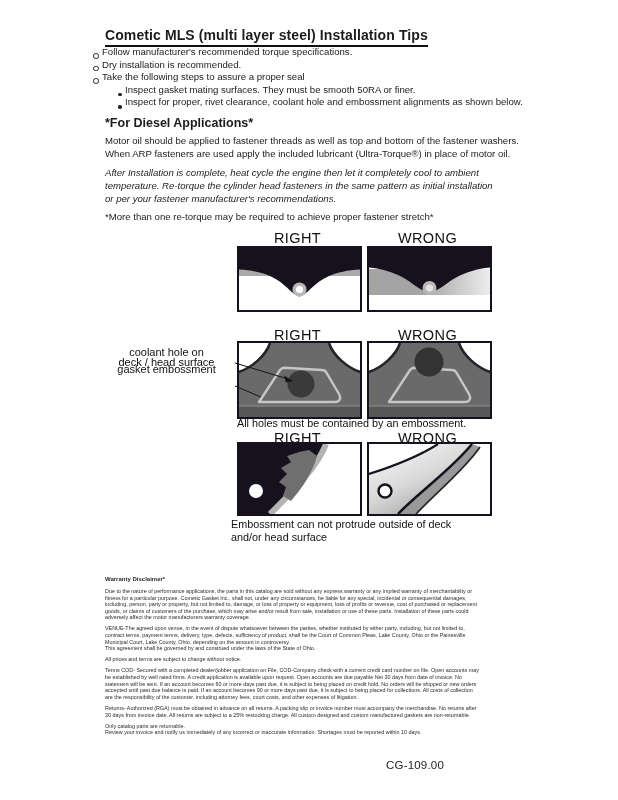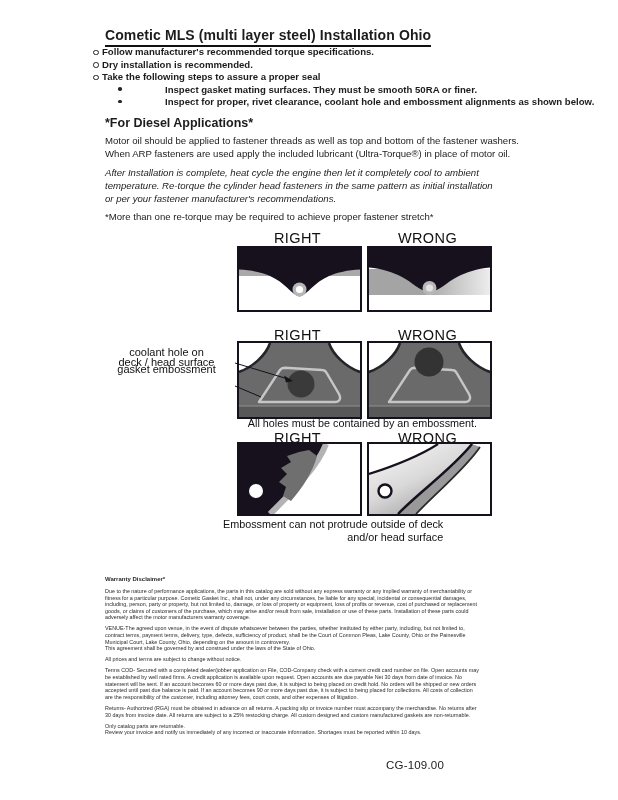--- a/index.html
+++ b/index.html
@@ -3,26 +3,26 @@
 <meta charset="utf-8">
 <style>
   html,body{margin:0;padding:0;background:#fff;}
   .page{position:relative;width:618px;height:800px;background:#ffffff;overflow:hidden;
         font-family:"Liberation Sans",sans-serif;color:#1c1c1c;}
 
   .title{position:absolute;left:105px;top:27px;font-size:14px;font-weight:bold;
          border-bottom:2px solid #111;padding-bottom:2px;letter-spacing:0.1px;}
 
   .bullets{position:absolute;left:93px;top:46px;font-size:9.6px;line-height:12.5px;}
-  .b{display:flex;align-items:flex-start;font-weight:bold;}
+  .b{display:flex;align-items:flex-end;}
   .o-marker{width:3.5px;height:3.5px;border:1px solid #222;border-radius:50%;
             margin:3.5px 3.5px 0 0;flex:none;}
   .dot-marker{width:3.5px;height:3.5px;background:#222;border-radius:50%;
             margin:3.5px 3.5px 0 0;flex:none;}
-  .b.sub{padding-left:25px;gap:40px;}
+  .b.sub{padding-left:25px;}
 
   .diesel-h{position:absolute;left:105px;top:116px;font-size:12.5px;font-weight:bold;}
   .para{position:absolute;left:105px;width:500px;font-size:9.6px;line-height:13px;
         white-space:pre-line;}
   .p1{top:134px;}
   .p2{top:166px;font-style:italic;}
   .note{top:210px;}
 
   .diagrams{position:absolute;left:0;top:230px;width:618px;height:320px;}
   .dg-label{position:absolute;width:121px;text-align:center;font-size:14.5px;
@@ -38,21 +38,21 @@
   .d-p{font-size:5.4px;line-height:6.6px;margin-bottom:4.5px;white-space:pre-line;}
 
   .footer-code{position:absolute;left:386px;top:759px;font-size:11.5px;color:#222;
                letter-spacing:0.2px;}
 </style>
 </head>
 <body>
 
 <div class="page">
 
-  <div class="title">Cometic MLS (multi layer steel) Installation Ohio</div>
+  <div class="title">Cometic MLS (multi layer steel) Installation Tips</div>
 
   <div class="bullets">
     <div class="b">
       <span class="o-marker"></span>
       <span>Follow manufacturer's recommended torque specifications.</span>
     </div>
     <div class="b">
       <span class="o-marker"></span>
       <span>Dry installation is recommended.</span>
     </div>
@@ -131,21 +131,21 @@
       <rect x="0" y="63" width="121" height="11" fill="#585858"></rect>
       <line x1="0" y1="63" x2="121" y2="63" stroke="#8f8f8f" stroke-width="1.2"></line>
       <path d="M0,0 H31 C27,12 14,24 0,29 Z" fill="#ffffff"></path>
       <path d="M121,0 H90 C94,12 107,24 121,29 Z" fill="#ffffff"></path>
       <path d="M31,0 C27,12 14,24 0,29" stroke="#23242a" stroke-width="2.6" fill="none"></path>
       <path d="M90,0 C94,12 107,24 121,29" stroke="#23242a" stroke-width="2.6" fill="none"></path>
       <path d="M20,59 L41,27 C42,25.5 43.5,24.8 45.5,24.8 L83,27 C85,27 86.6,28 87.6,29.8 L100,51 C102.5,55.5 100.5,59 96,59 Z" fill="none" stroke="#c6c6c6" stroke-width="2.4" stroke-linejoin="round"></path>
       <circle cx="60" cy="19" r="14.5" fill="#333333"></circle>
     </svg>
 
-    <div class="caption" style="left:237px;top:187px;width:251px;text-align:center;">All holes must be contained by an embossment.</div>
+    <div class="caption" style="left:237px;top:187px;width:251px;text-align:left;">All holes must be contained by an embossment.</div>
 
     <div class="dg-label" style="left:237px;top:200px;">RIGHT</div>
     <div class="dg-label" style="left:367px;top:200px;">WRONG</div>
 
     <svg class="panel" style="left:237px;top:212px;" width="121" height="70" viewBox="0 0 121 70">
       <rect width="121" height="70" fill="#ffffff"></rect>
       <path d="M0,0 H87 C78,24 53,48 31,70 L0,70 Z" fill="#17101d"></path>
       <path d="M31,70 C53,48 78,24 87,0" stroke="#b3b3b3" stroke-width="6" fill="none"></path>
       <path d="M60,8 L48,12 L52,18 L42,24 L48,30 L40,38 L47,43 L44,52 L52,57 C58,50 64,42 68,35 C72,28 76,20 78,12 L70,6 Z" fill="#6f6f6f"></path>
       <circle cx="17" cy="47" r="7" fill="#ffffff"></circle>
@@ -161,21 +161,21 @@
       </defs>
       <rect width="121" height="70" fill="#ffffff"></rect>
       <path d="M0,30 C28,21 52,11 69,0 L103,0 C82,26 50,48 29,70 L0,70 Z" fill="url(#bandgrad)"></path>
       <path d="M29,70 C50,48 82,26 103,0 L111,3 C97,24 67,49 47,70 Z" fill="#999999"></path>
       <path d="M0,30 C28,21 52,11 69,0" stroke="#17101d" stroke-width="2.2" fill="none"></path>
       <path d="M29,70 C50,48 82,26 103,0" stroke="#17101d" stroke-width="2.5" fill="none"></path>
       <path d="M47,70 C67,49 97,24 111,3" stroke="#2a2a2a" stroke-width="1.8" fill="none"></path>
       <circle cx="16" cy="47" r="6.5" fill="#ffffff" stroke="#17101d" stroke-width="2.4"></circle>
     </svg>
 
-    <div class="caption" style="left:223px;top:288px;text-align:right;">Embossment can not protrude outside of deck
+    <div class="caption" style="left:231px;top:288px;">Embossment can not protrude outside of deck
 and/or head surface</div>
 
     <svg class="overlay" width="618" height="320" viewBox="0 0 618 320">
       <line x1="235" y1="133" x2="288" y2="149" stroke="#17101d" stroke-width="1"></line>
       <polygon points="293,151 284,145.5 286,152.5" fill="#17101d"></polygon>
       <line x1="235" y1="156" x2="261" y2="167" stroke="#17101d" stroke-width="1"></line>
     </svg>
   </div>
 
   <div class="disclaimer">

